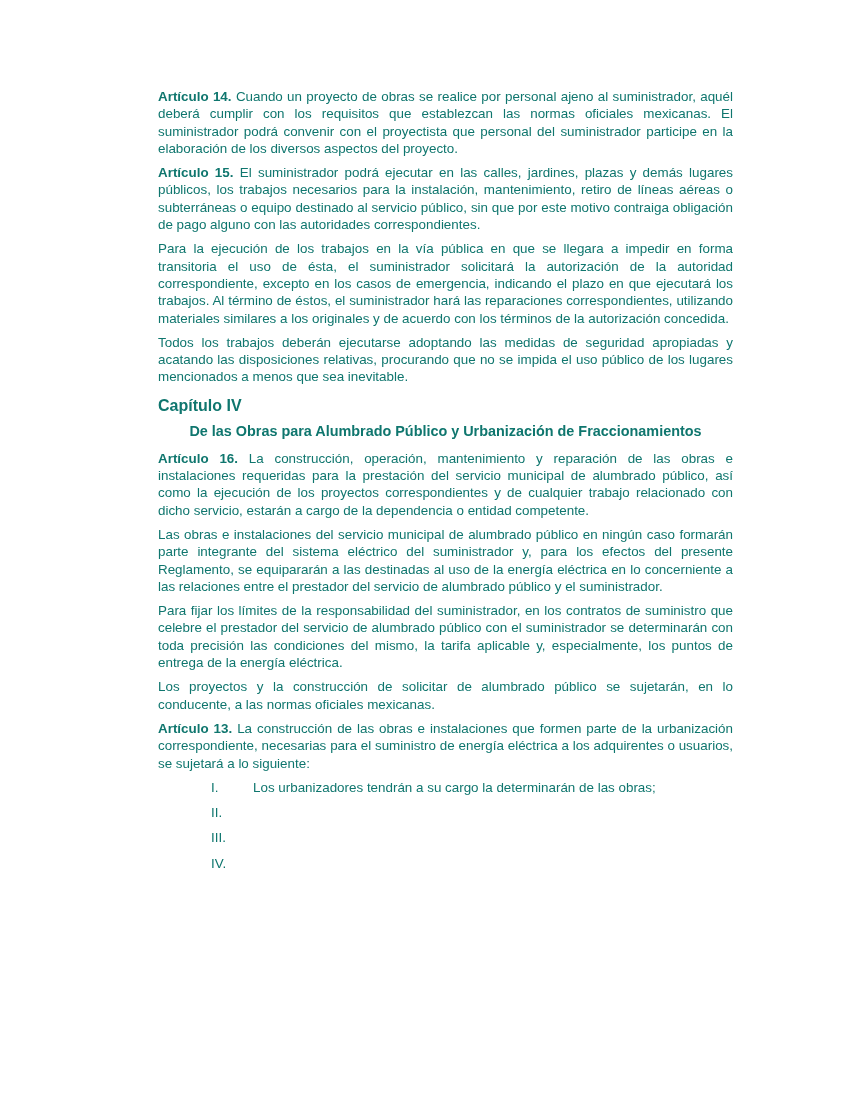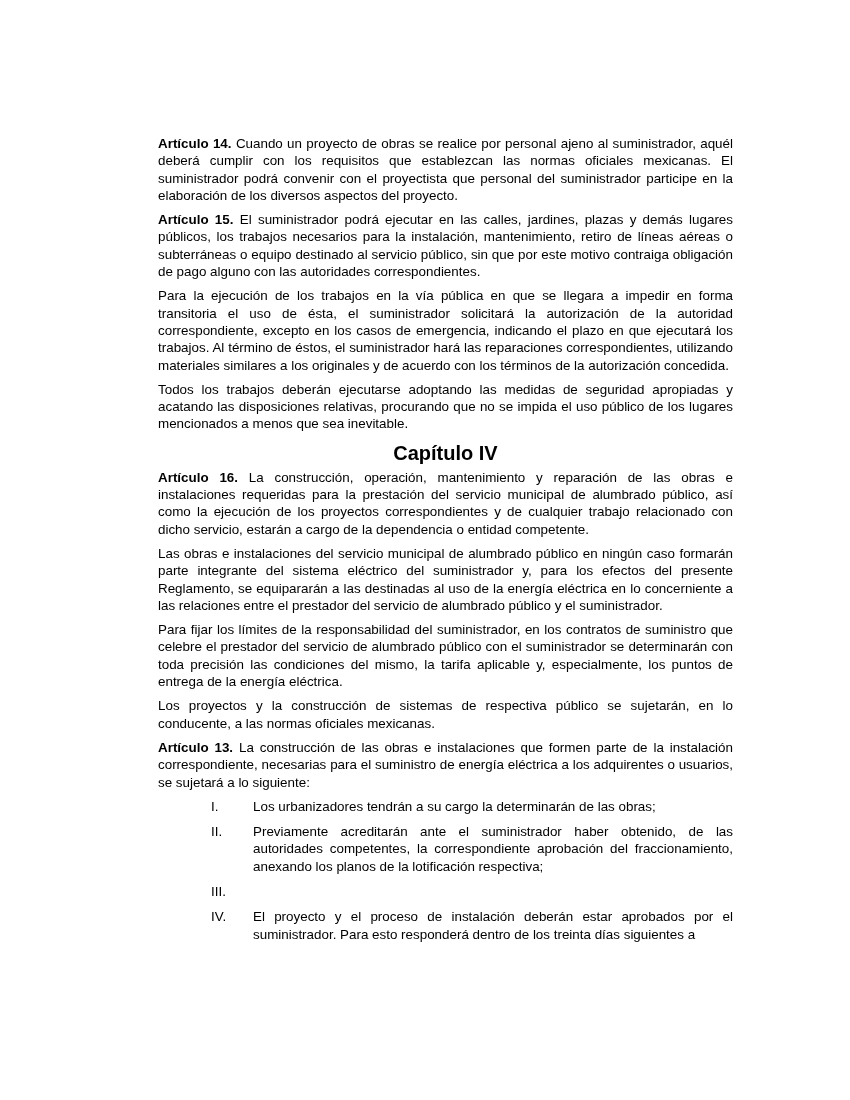--- a/index.html
+++ b/index.html
@@ -7,43 +7,41 @@
     padding: 0;
     background: #ffffff;
   }
   .page {
     position: relative;
     width: 850px;
     height: 972px;
     background: #ffffff;
     overflow: hidden;
     font-family: "Liberation Sans", "DejaVu Sans", sans-serif;
-    color: #000000;
-    margin-top: 47px;
+    color: #0f766e;
   }
   .content {
     position: absolute;
     left: 158px;
     top: 88px;
     width: 575px;
     font-size: 13.4px;
     line-height: 17.3px;
   }
   p.para {
     margin: 0 0 7px 0;
     text-align: justify;
   }
   .lead {
     font-weight: bold;
   }
   h2.chapter-heading {
-    font-size: 20px;
+    font-size: 16px;
     line-height: 18px;
     font-weight: bold;
-    text-align: center;
     margin: 11px 0 7px 0;
   }
   h3.chapter-title {
     font-size: 14.4px;
     line-height: 18px;
     font-weight: bold;
     text-align: center;
     margin: 0 0 10px 0;
   }
   .roman-list {
@@ -73,43 +71,42 @@
 
 
     <p class="para"><span class="lead">Artículo 15.</span> <span>El suministrador podrá ejecutar en las calles, jardines, plazas y demás lugares públicos, los trabajos necesarios para la instalación, mantenimiento, retiro de líneas aéreas o subterráneas o equipo destinado al servicio público, sin que por este motivo contraiga obligación de pago alguno con las autoridades correspondientes.</span></p>
 
     <p class="para"><span>Para la ejecución de los trabajos en la vía pública en que se llegara a impedir en forma transitoria el uso de ésta, el suministrador solicitará la autorización de la autoridad correspondiente, excepto en los casos de emergencia, indicando el plazo en que ejecutará los trabajos. Al término de éstos, el suministrador hará las reparaciones correspondientes, utilizando materiales similares a los originales y de acuerdo con los términos de la autorización concedida.</span></p>
 
     <p class="para"><span>Todos los trabajos deberán ejecutarse adoptando las medidas de seguridad apropiadas y acatando las disposiciones relativas, procurando que no se impida el uso público de los lugares mencionados a menos que sea inevitable.</span></p>
 
     <h2 class="chapter-heading">Capítulo IV</h2>
 
+    <h3 class="chapter-title">De las Obras para Alumbrado Público y Urbanización de Fraccionamientos</h3>
 
     <p class="para"><span class="lead">Artículo 16.</span> <span>La construcción, operación, mantenimiento y reparación de las obras e instalaciones requeridas para la prestación del servicio municipal de alumbrado público, así como la ejecución de los proyectos correspondientes y de cualquier trabajo relacionado con dicho servicio, estarán a cargo de la dependencia o entidad competente.</span></p>
 
     <p class="para"><span>Las obras e instalaciones del servicio municipal de alumbrado público en ningún caso formarán parte integrante del sistema eléctrico del suministrador y, para los efectos del presente Reglamento, se equipararán a las destinadas al uso de la energía eléctrica en lo concerniente a las relaciones entre el prestador del servicio de alumbrado público y el suministrador.</span></p>
 
     <p class="para"><span>Para fijar los límites de la responsabilidad del suministrador, en los contratos de suministro que celebre el prestador del servicio de alumbrado público con el suministrador se determinarán con toda precisión las condiciones del mismo, la tarifa aplicable y, especialmente, los puntos de entrega de la energía eléctrica.</span></p>
 
-    <p class="para"><span>Los proyectos y la construcción de sistemas de respectiva público se sujetarán, en lo conducente, a las normas oficiales mexicanas.</span></p>
+    <p class="para"><span>Los proyectos y la construcción de solicitar de alumbrado público se sujetarán, en lo conducente, a las normas oficiales mexicanas.</span></p>
 
-    <p class="para"><span class="lead">Artículo 13.</span> <span>La construcción de las obras e instalaciones que formen parte de la instalación correspondiente, necesarias para el suministro de energía eléctrica a los adquirentes o usuarios, se sujetará a lo siguiente:</span></p>
+    <p class="para"><span class="lead">Artículo 13.</span> <span>La construcción de las obras e instalaciones que formen parte de la urbanización correspondiente, necesarias para el suministro de energía eléctrica a los adquirentes o usuarios, se sujetará a lo siguiente:</span></p>
 
     <div class="roman-list">
       <div class="list-row">
         <span class="numeral">I.</span>
         <span class="item-text">Los urbanizadores tendrán a su cargo la determinarán de las obras;</span>
       </div>
       <div class="list-row">
         <span class="numeral">II.</span>
-        <span class="item-text">Previamente acreditarán ante el suministrador haber obtenido, de las autoridades competentes, la correspondiente aprobación del fraccionamiento, anexando los planos de la lotificación respectiva;</span>
       </div>
       <div class="list-row">
         <span class="numeral">III.</span>
       </div>
       <div class="list-row">
         <span class="numeral">IV.</span>
-        <span class="item-text">El proyecto y el proceso de instalación deberán estar aprobados por el suministrador. Para esto responderá dentro de los treinta días siguientes a</span>
       </div>
     </div>
 
   </div>
 </div>
 
 </body></html>

